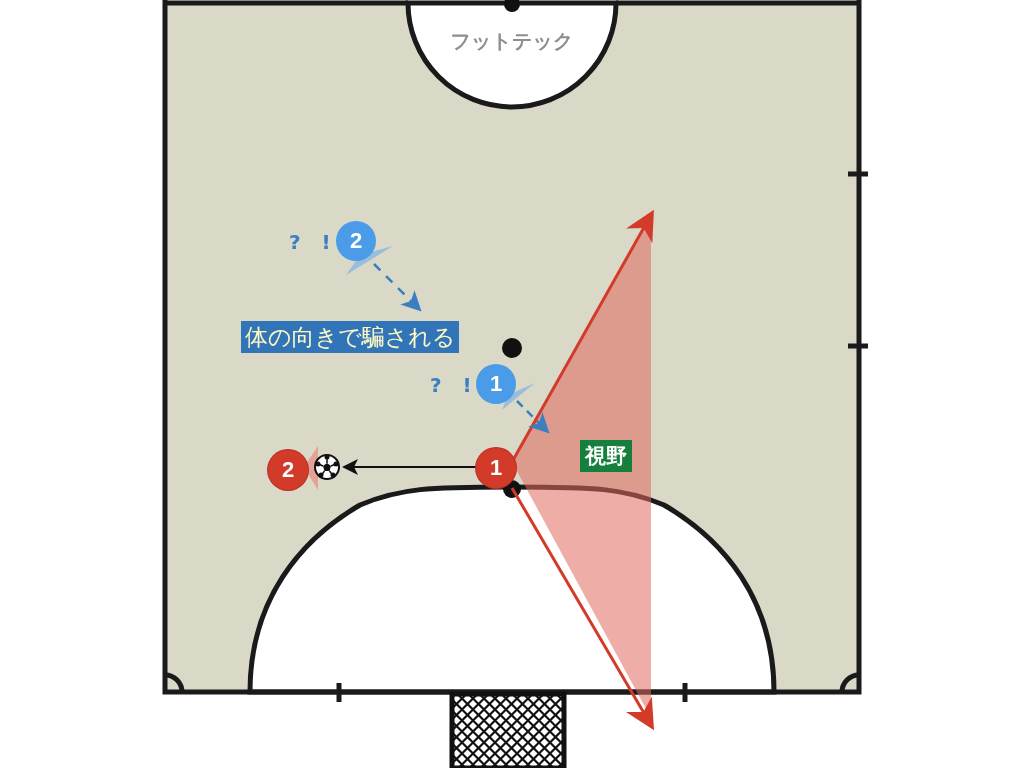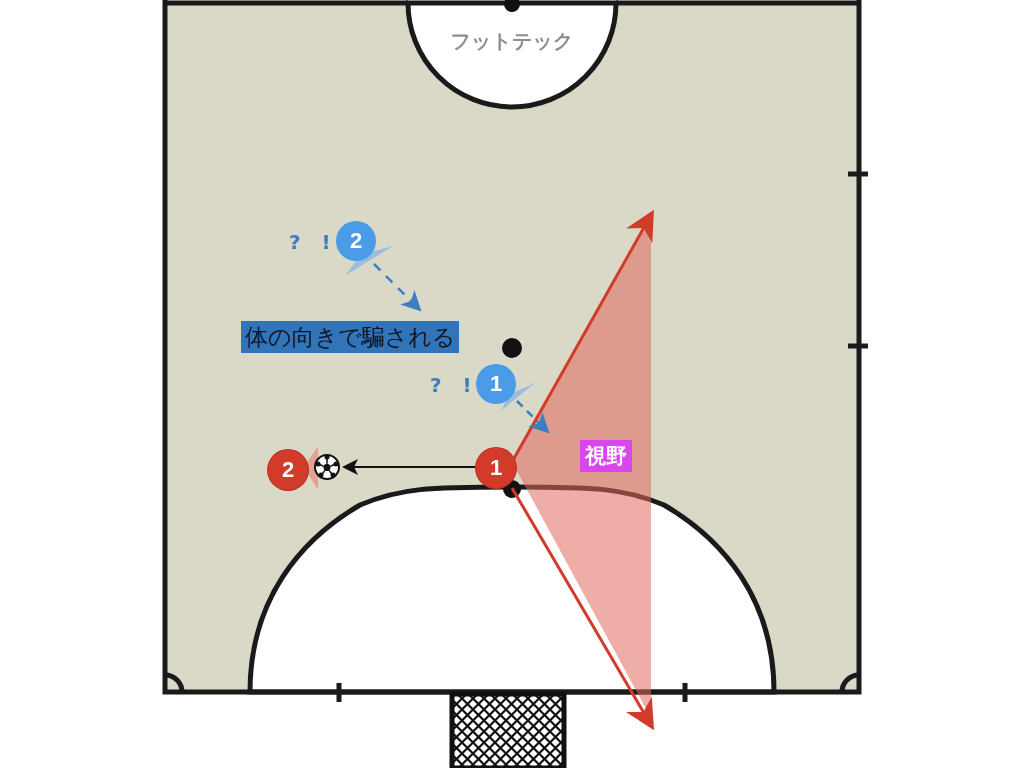--- a/index.html
+++ b/index.html
@@ -1,20 +1,20 @@
 <!DOCTYPE html>
 <html><head>
   <meta charset="utf-8">
   <style>
     html, body { margin:0; padding:0; background:#ffffff; }
     body { width:1024px; height:768px; overflow:hidden; position:relative; font-family:"DejaVu Sans", sans-serif; }
     #stage { position:absolute; left:0; top:0; width:1024px; height:540px; }
     .brand-inner { position:absolute; left:443px; top:28px; width:138px; text-align:center; color:#8e8e8e; font-weight:bold; font-size:20px; }
-    .caption { position:absolute; left:241px; top:321px; height:32px; line-height:32px; padding:0 4px; background:#3274b8; color:#0f172a; font-size:23px; }
-    .fov-label { position:absolute; left:580px; top:440px; height:32px; line-height:32px; padding:0 5px; background:#d946ef; color:#ffffff; font-size:21px; font-weight:bold; }
+    .caption { position:absolute; left:241px; top:321px; height:32px; line-height:32px; padding:0 4px; background:#3274b8; color:#fef9c3; font-size:23px; }
+    .fov-label { position:absolute; left:580px; top:440px; height:32px; line-height:32px; padding:0 5px; background:#15803d; color:#ffffff; font-size:21px; font-weight:bold; }
     .qmark { position:absolute; color:#3b7fc0; font-weight:bold; font-size:20px; letter-spacing:7px; }
     .player { position:absolute; width:40px; height:40px; border-radius:50%; color:#fff; font-weight:bold; font-size:22px; text-align:center; line-height:40px; font-family:"Liberation Sans", sans-serif; }
     .p-blue { background:#4a9be8; }
     .p-red { background:#d23a2a; box-shadow:0 0 0 1px #b83022; }
   </style>
 </head>
 <body>
 
 <div id="stage">
   <svg width="1024" height="768" viewBox="0 0 1024 768">

